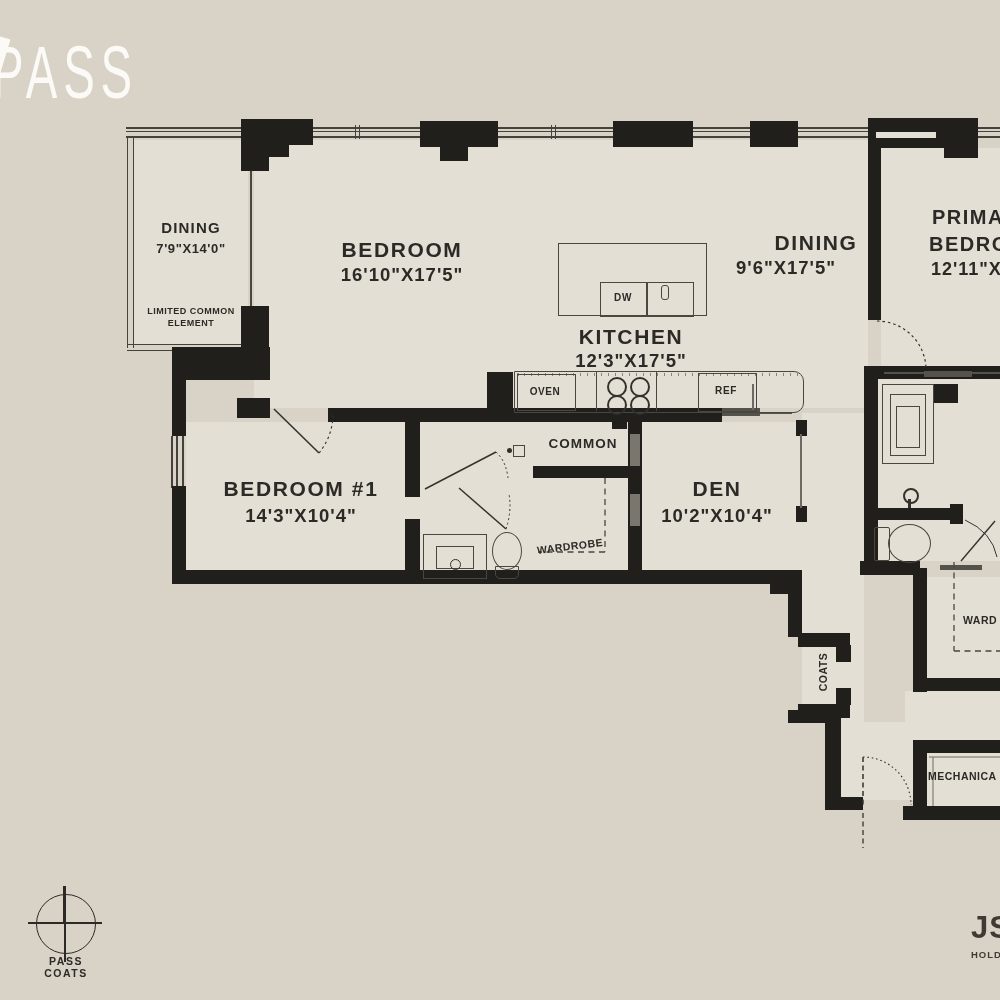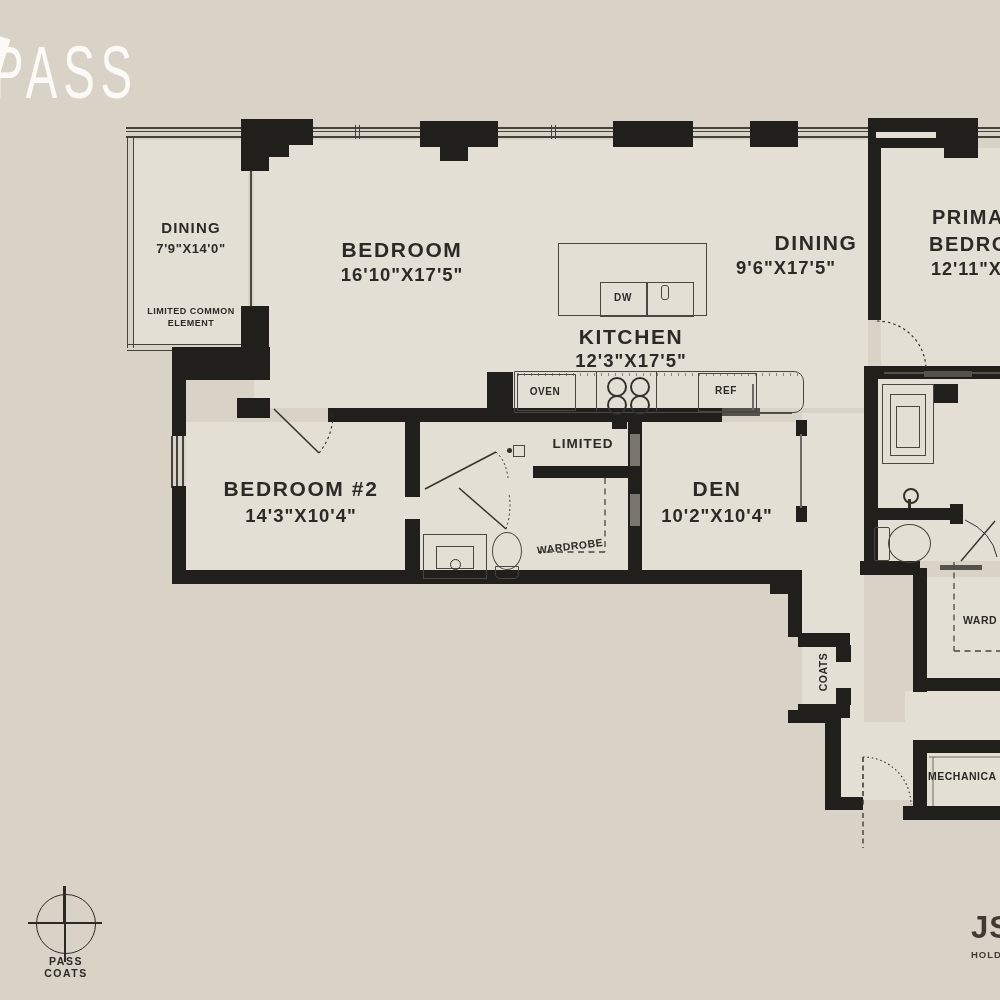--- a/index.html
+++ b/index.html
@@ -198,27 +198,27 @@
     <div class="lbl c rn-lg" style="left:816px;top:231px">DINING</div>
     <div class="lbl c rd-lg" style="left:786px;top:257px">9'6"X17'5"</div>
 
     <div class="lbl c rn-lg" style="left:631px;top:325px">KITCHEN</div>
     <div class="lbl c rd-lg" style="left:631px;top:350px">12'3"X17'5"</div>
 
     <div class="lbl" style="left:932px;top:206px;font-size:20px;letter-spacing:1.5px">PRIMA</div>
     <div class="lbl" style="left:929px;top:233px;font-size:20px;letter-spacing:1.5px">BEDRO</div>
     <div class="lbl" style="left:931px;top:259px;font-size:18px;letter-spacing:1px">12'11"X1</div>
 
-    <div class="lbl c rn-lg" style="left:301px;top:477px">BEDROOM #2</div>
+    <div class="lbl c rn-lg" style="left:301px;top:477px">BEDROOM #1</div>
     <div class="lbl c rd-lg" style="left:301px;top:505px">14'3"X10'4"</div>
 
     <div class="lbl c rn-lg" style="left:717px;top:477px">DEN</div>
     <div class="lbl c rd-lg" style="left:717px;top:505px">10'2"X10'4"</div>
 
-    <div class="lbl c sm" style="left:583px;top:436px">LIMITED</div>
+    <div class="lbl c sm" style="left:583px;top:436px">COMMON</div>
     <div class="lbl tilt" style="left:570px;top:540px;font-size:10.5px;letter-spacing:.5px">WARDROBE</div>
     <div class="lbl rot90 xs" style="left:823px;top:672px">COATS</div>
     <div class="lbl xs" style="left:963px;top:614px">WARD</div>
     <div class="lbl xs" style="left:928px;top:770px">MECHANICA</div>
 
     <div class="lbl c appl" style="left:623px;top:292px">DW</div>
     <div class="lbl c appl" style="left:545px;top:386px">OVEN</div>
     <div class="lbl c appl" style="left:726px;top:385px">REF</div>
   </div>
 

